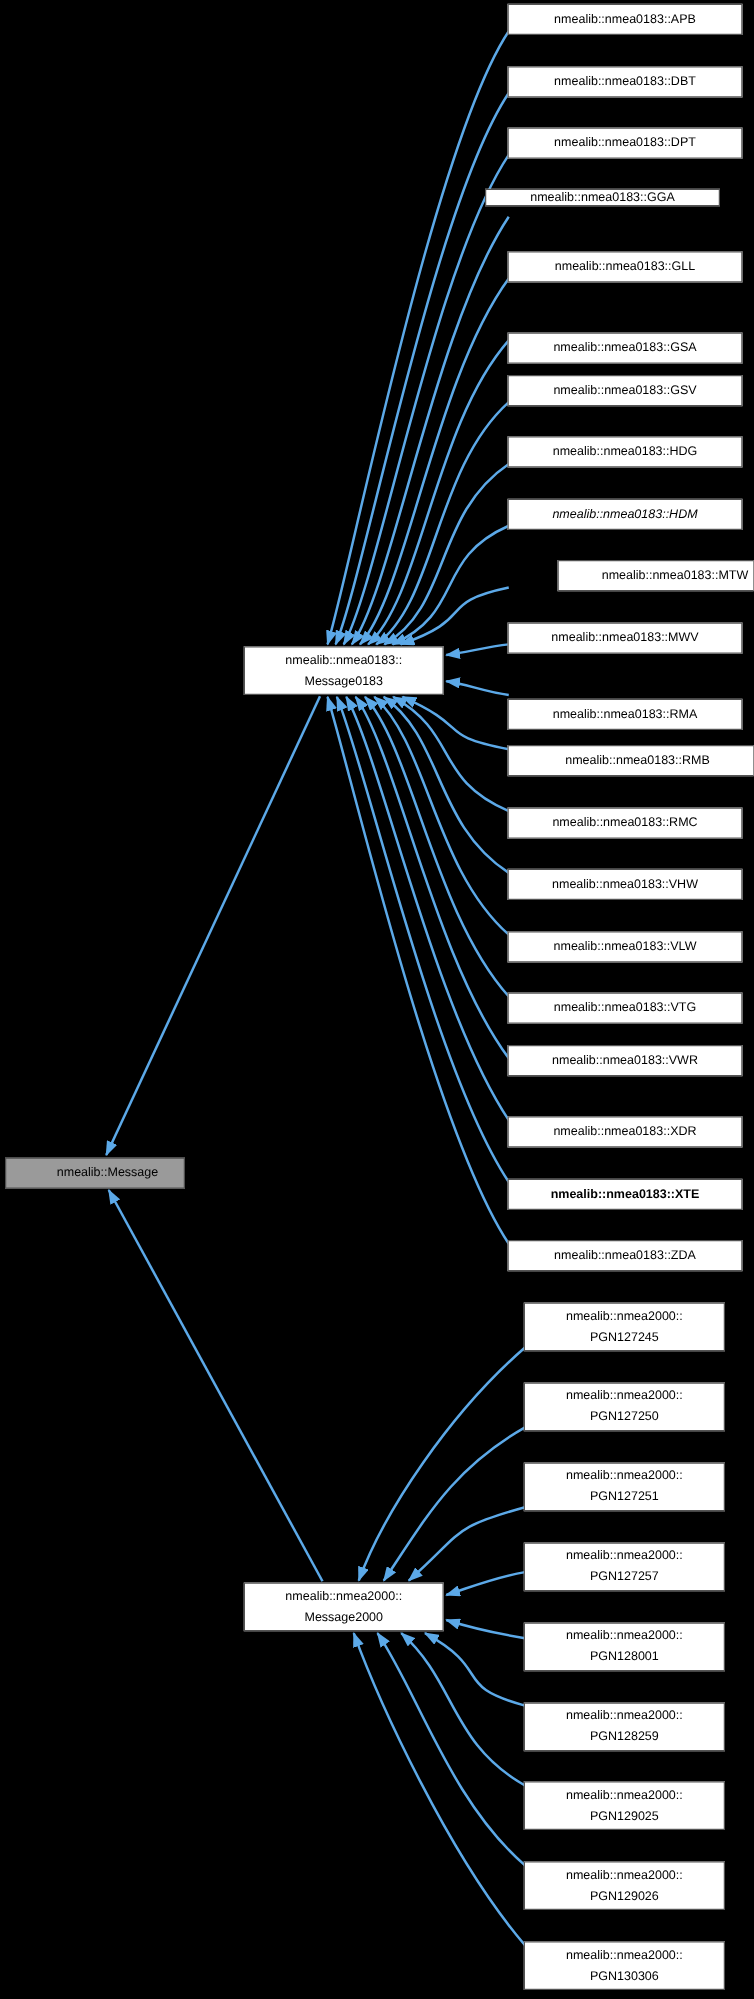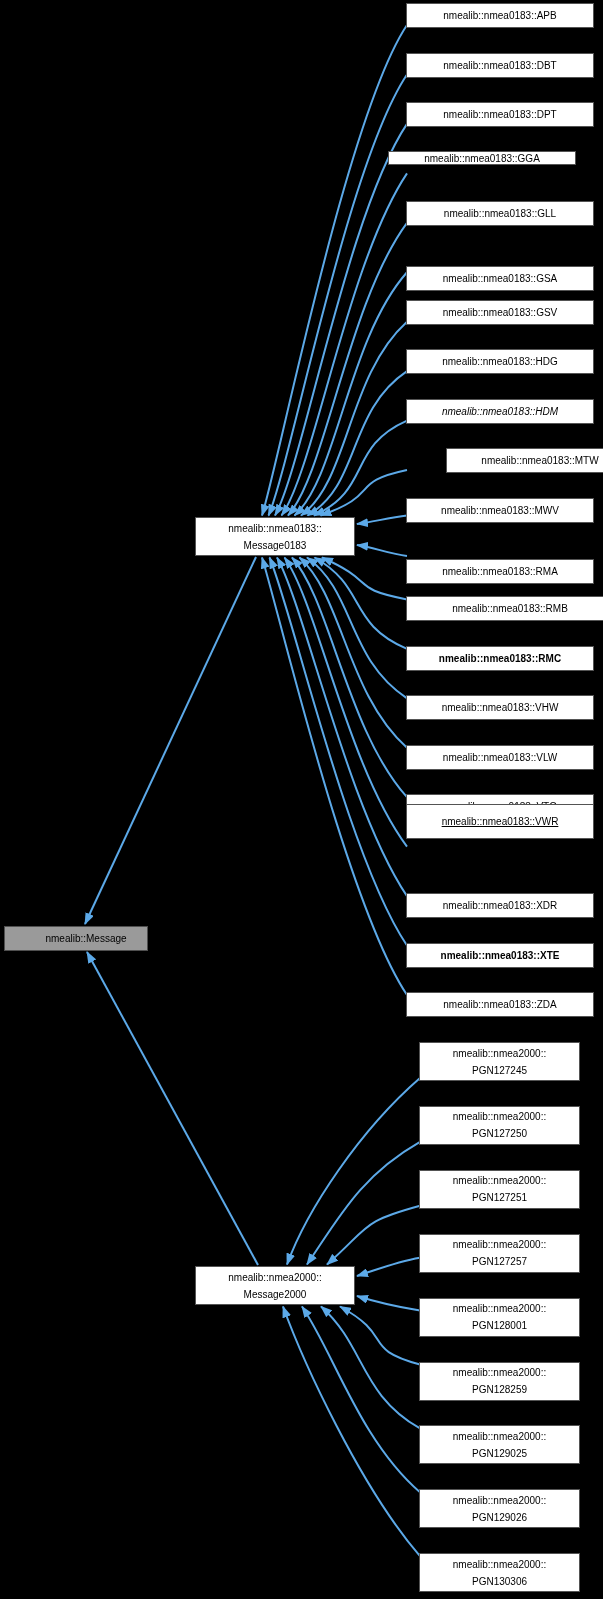--- a/index.html
+++ b/index.html
@@ -82,25 +82,25 @@
       <div class="node" style="left: 388px; top: 151.4px; width: 188px; height: 14px;">nmealib::nmea0183::GGA</div>
       <div class="node" style="left: 406px; top: 200.8px; width: 188px; height: 25px;">nmealib::nmea0183::GLL</div>
       <div class="node" style="left: 406px; top: 266px; width: 188px; height: 25px;">nmealib::nmea0183::GSA</div>
       <div class="node" style="left: 406px; top: 299.7px; width: 188px; height: 25px;">nmealib::nmea0183::GSV</div>
       <div class="node" style="left: 406px; top: 349.2px; width: 188px; height: 25px;">nmealib::nmea0183::HDG</div>
       <div class="node" style="left: 406px; top: 398.6px; width: 188px; height: 25px; font-style: italic;">nmealib::nmea0183::HDM</div>
       <div class="node" style="left: 406px; top: 448.1px; width: 188px; height: 25px; margin-left: 40px;">nmealib::nmea0183::MTW</div>
       <div class="node" style="left: 406px; top: 497.5px; width: 188px; height: 25px;">nmealib::nmea0183::MWV</div>
       <div class="node" style="left: 406px; top: 547px; width: 188px; height: 25px; margin-top: 12px;">nmealib::nmea0183::RMA</div>
       <div class="node" style="left: 406px; top: 596.4px; width: 208px; height: 25px;">nmealib::nmea0183::RMB</div>
-      <div class="node" style="left: 406px; top: 645.9px; width: 188px; height: 25px; font-weight: bold;">nmealib::nmea0183::RMC</div>
+      <div class="node" style="left: 406px; top: 645.9px; width: 188px; height: 25px;">nmealib::nmea0183::RMC</div>
       <div class="node" style="left: 406px; top: 695.3px; width: 188px; height: 25px;">nmealib::nmea0183::VHW</div>
       <div class="node" style="left: 406px; top: 744.8px; width: 188px; height: 25px;">nmealib::nmea0183::VLW</div>
       <div class="node" style="left: 406px; top: 794.2px; width: 188px; height: 25px; text-align: center;">nmealib::nmea0183::VTG</div>
-      <div class="node" style="left: 406px; top: 804px; width: 188px; height: 35px; text-decoration: underline;">nmealib::nmea0183::VWR</div>
+      <div class="node" style="left: 406px; top: 836px; width: 188px; height: 25px;">nmealib::nmea0183::VWR</div>
       <div class="node" style="left: 406px; top: 893.1px; width: 188px; height: 25px;">nmealib::nmea0183::XDR</div>
       <div class="node" style="left: 406px; top: 942.6px; width: 188px; height: 25px; font-weight: bold;">nmealib::nmea0183::XTE</div>
       <div class="node" style="left: 406px; top: 992px; width: 188px; height: 25px;">nmealib::nmea0183::ZDA</div>
     </div>
   <div id="leaves2000">
       <div class="node" style="left: 419px; top: 1042px; width: 161px; height: 39px;">
         <span>nmealib::nmea2000::</span>
         <span>PGN127245</span>
       </div>
       <div class="node" style="left: 419px; top: 1105.9px; width: 161px; height: 39px;">

